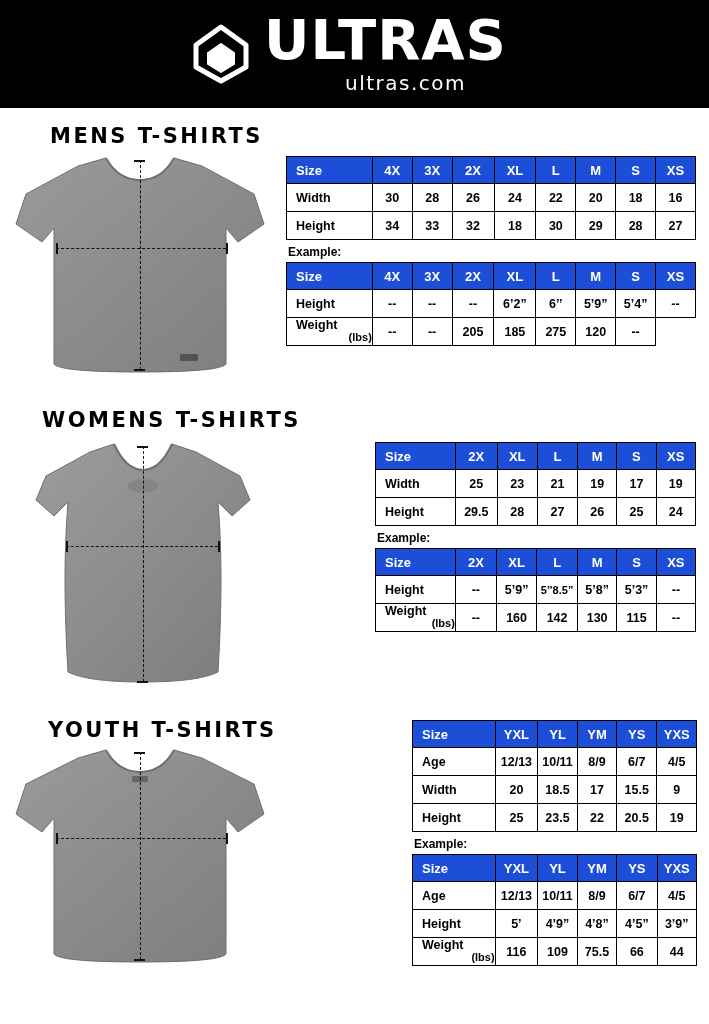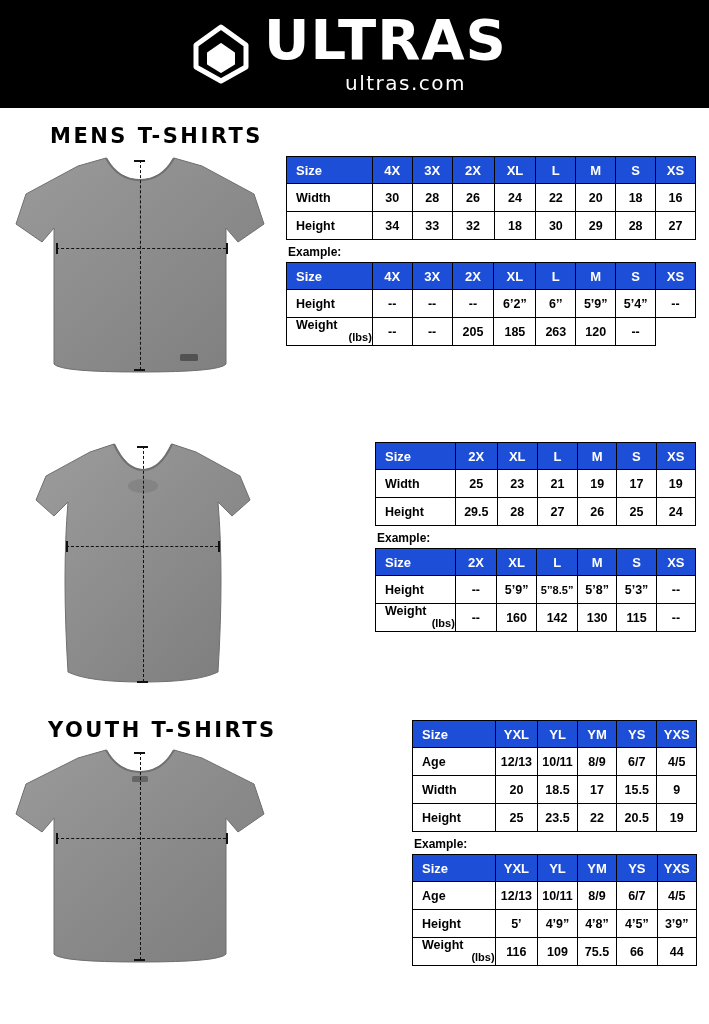--- a/index.html
+++ b/index.html
@@ -279,30 +279,31 @@
         </tr>
         <tr>
           <td class="lbl wt-cell">
             <span>Weight</span>
             <small>(lbs)</small>
           </td>
           <td>--</td>
           <td>--</td>
           <td>205</td>
           <td>185</td>
-          <td>263</td>
+          <td>275</td>
           <td>120</td>
           <td>--</td>
         </tr>
       </tbody>
     </table>
   </div>
 </div>
 
 <div class="section" id="womens-section">
+  <div class="section-title" id="womens-title">WOMENS  T-SHIRTS</div>
 
   <div class="shirt-wrap" id="womens-shirt">
     <svg width="230" height="262" viewBox="0 0 230 262" aria-hidden="true">
       <defs>
         <linearGradient id="gw" x1="0" y1="0" x2="1" y2="1">
           <stop offset="0%" stop-color="#9c9c9c"></stop>
           <stop offset="55%" stop-color="#8b8b8b"></stop>
           <stop offset="100%" stop-color="#7c7c7c"></stop>
         </linearGradient>
       </defs>

